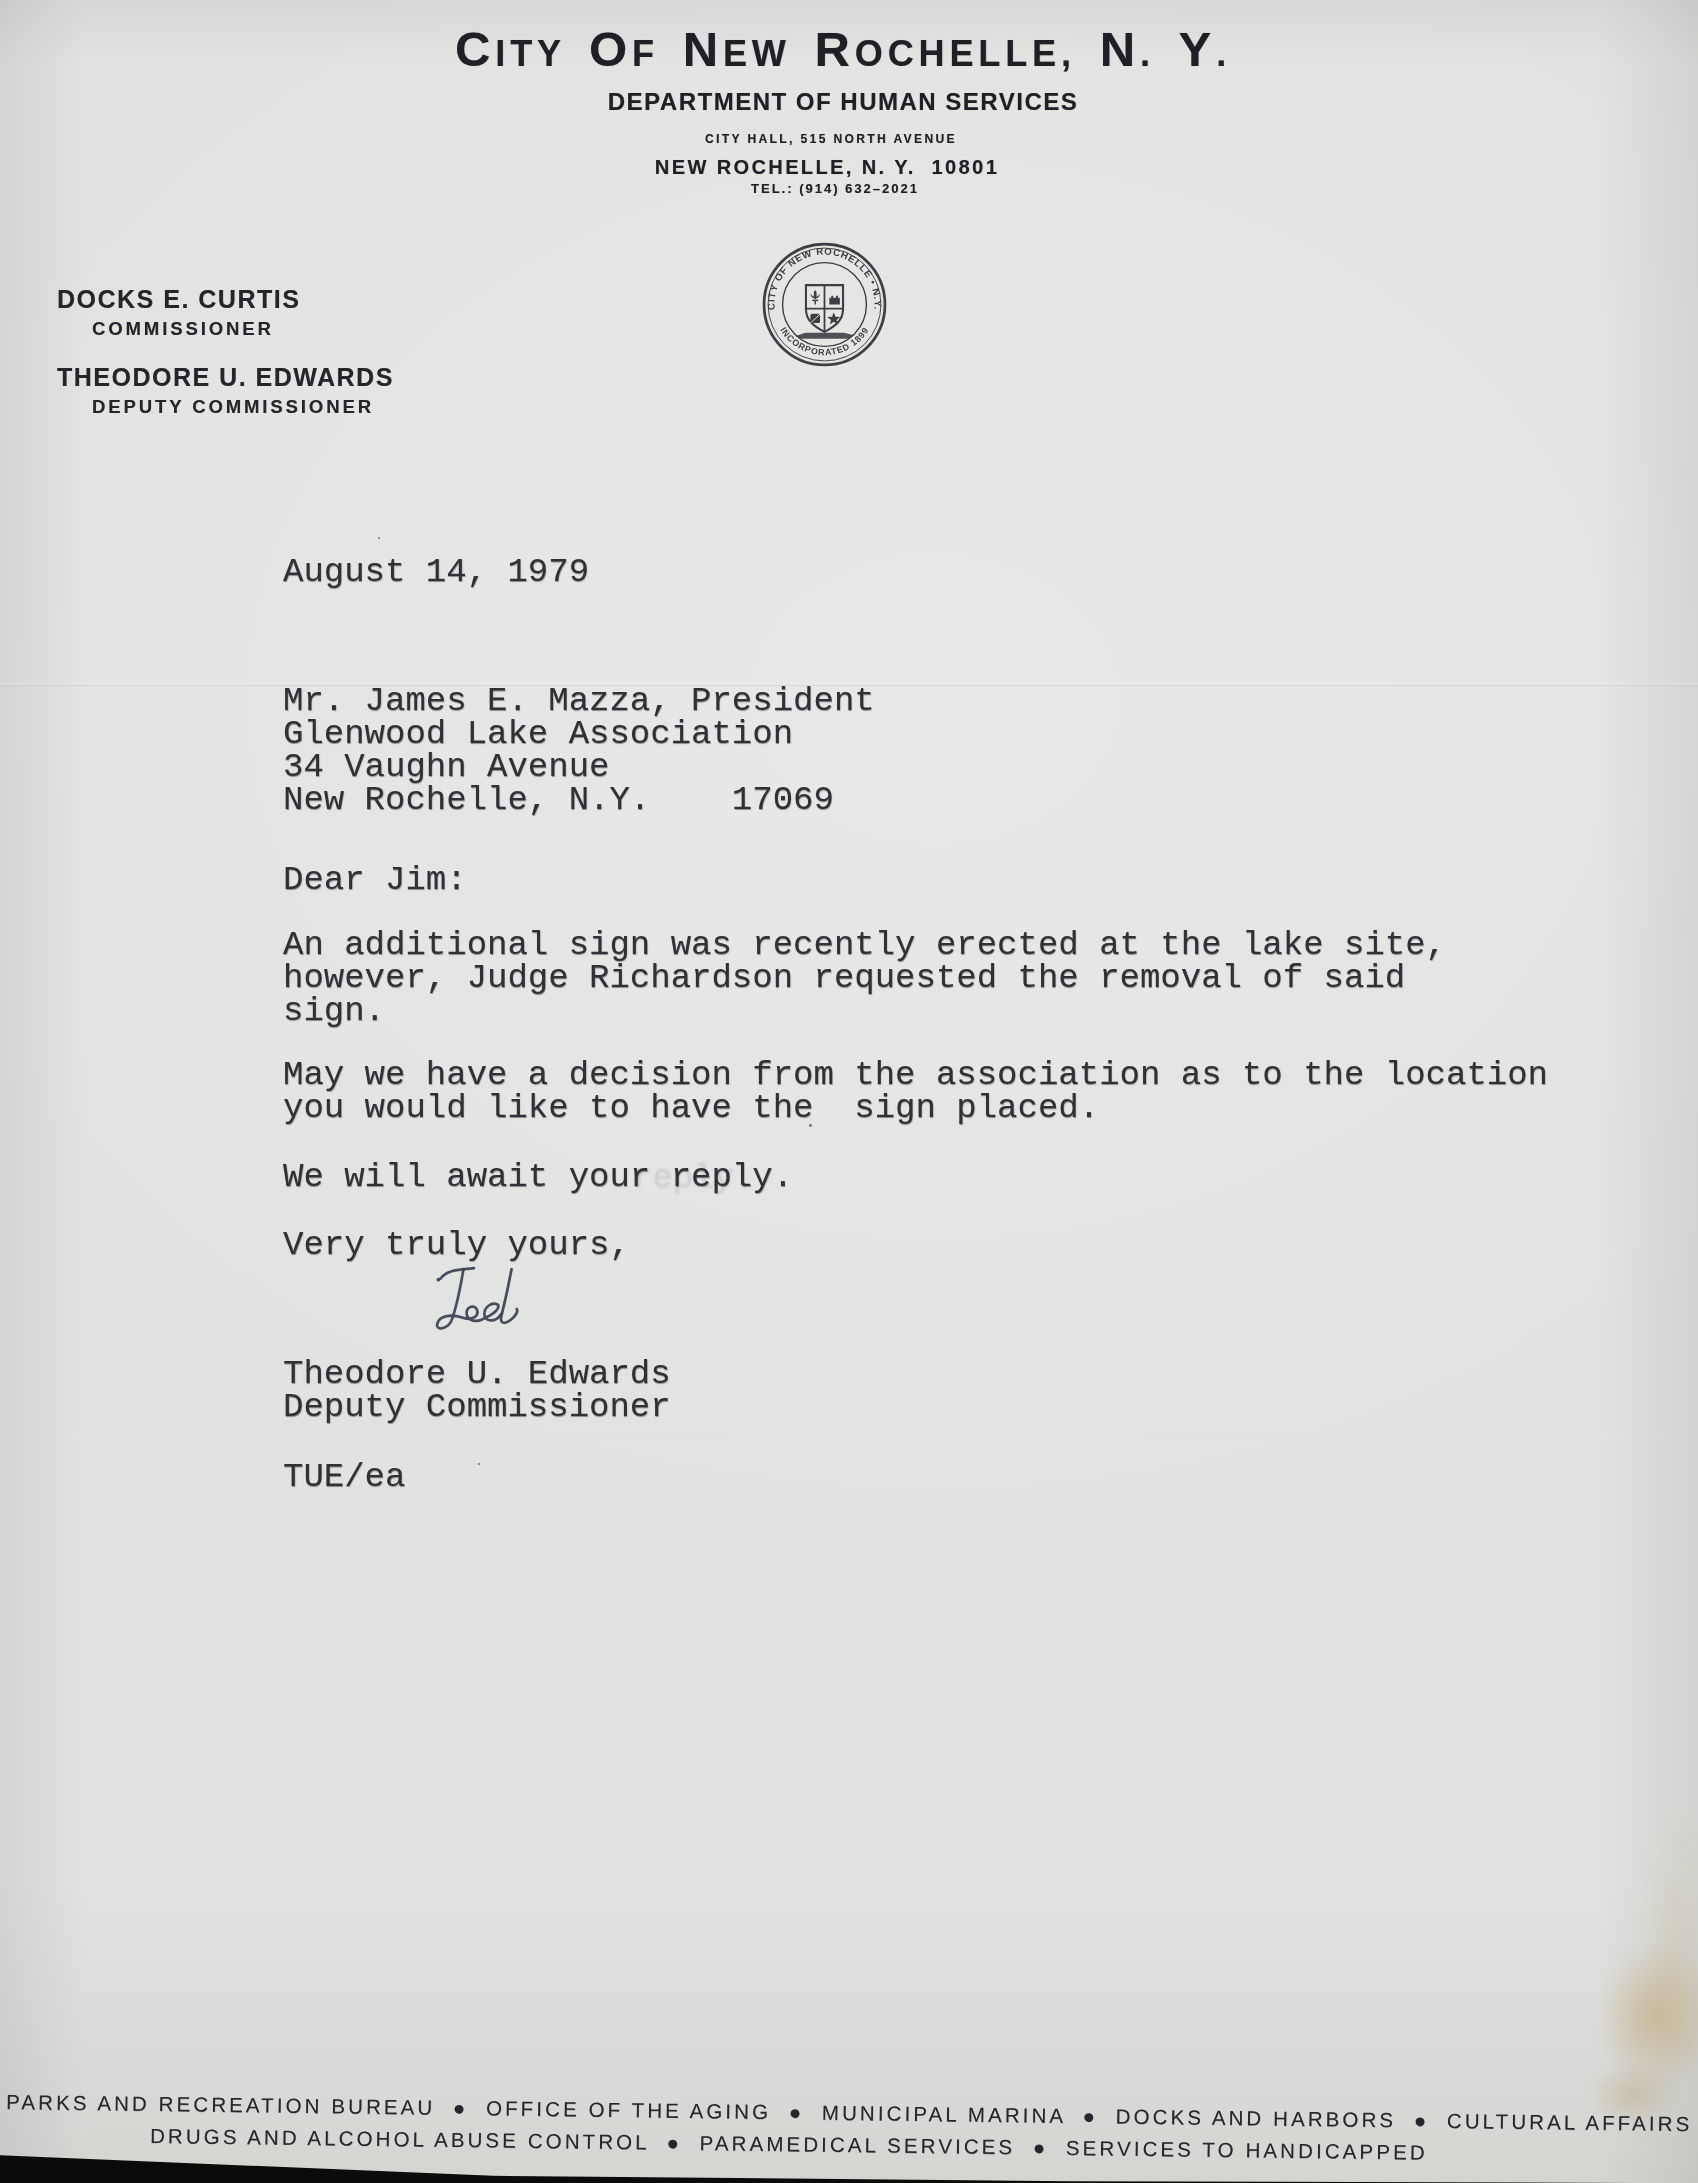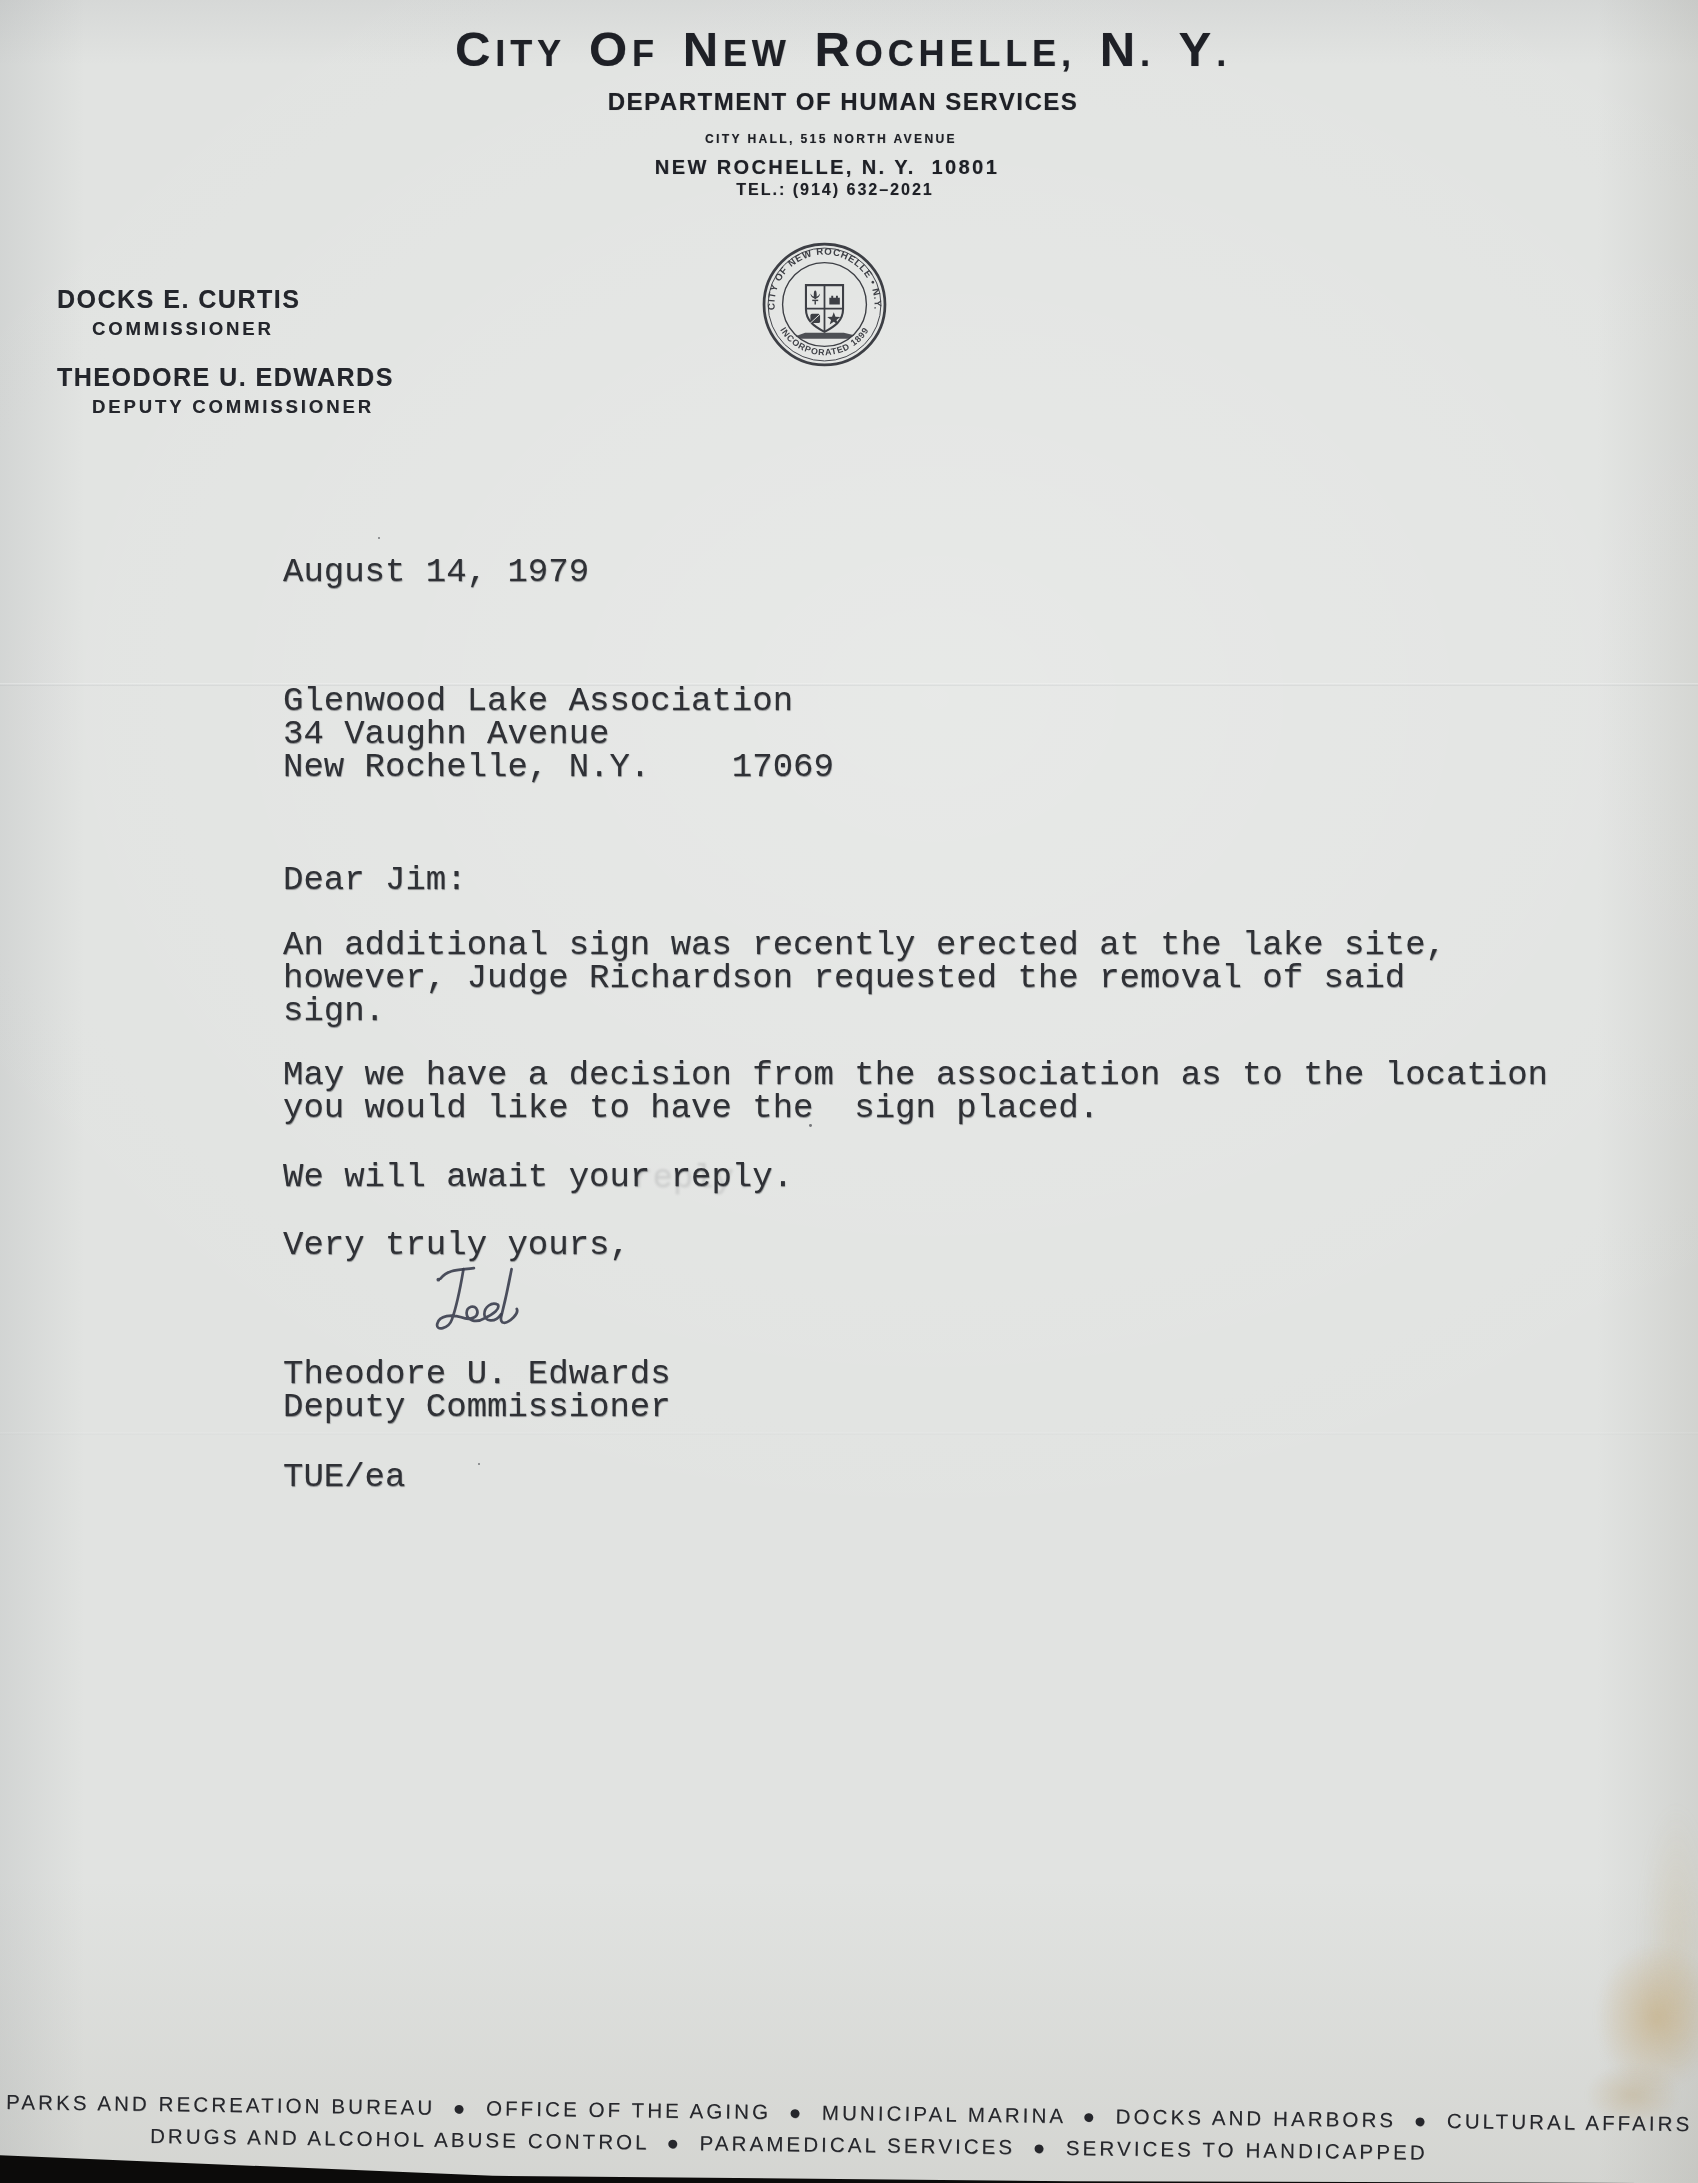--- a/index.html
+++ b/index.html
@@ -22,21 +22,21 @@
   .speck{position:absolute;border-radius:50%;background:rgba(58,60,66,.65);}
   .bottom-edge{position:absolute;left:0;bottom:0;width:1699px;height:41px;background:#0c0b0a;
     clip-path:polygon(0 30%, 29% 80%, 63% 93%, 100% 98%, 100% 100%, 0 100%);}
   
   .lh{position:absolute;white-space:pre;text-shadow:0.3px 0.4px 0.7px rgba(30,32,38,.45);}
   .lh-city{top:23.4px;left:843px;transform:translateX(-50%);font-weight:bold;font-size:36px;line-height:53px;letter-spacing:4.9px;word-spacing:8.8px;}
   .lh-city .lead{font-size:49px;}
   .lh-dept{top:88px;left:843px;transform:translateX(-50%);font-weight:bold;font-size:24px;letter-spacing:1.5px;}
   .lh-addr1{top:132px;left:831px;transform:translateX(-50%);font-weight:bold;font-size:12px;letter-spacing:2.4px;}
   .lh-addr2{top:156px;left:827px;transform:translateX(-50%);font-weight:bold;font-size:20px;letter-spacing:2.4px;}
-  .lh-tel{top:181px;left:835px;transform:translateX(-50%);font-weight:bold;font-size:16px;letter-spacing:2px;}
+  .lh-tel{top:181px;left:835px;transform:translateX(-50%);font-weight:bold;font-size:13px;letter-spacing:2px;}
   .seal{position:absolute;left:760px;top:240px;width:129px;height:129px;opacity:.9;}
   .seal text{font-family:"Liberation Sans", sans-serif;font-weight:bold;fill:#2b2d34;}
   .officials{position:absolute;left:57px;top:285px;}
   .official-name{font-weight:bold;font-size:25px;letter-spacing:1.5px;line-height:29px;color:#24262c;text-shadow:0.3px 0.4px 0.6px rgba(30,32,38,.4);}
   .official-title{font-weight:bold;font-size:18.5px;letter-spacing:2.9px;margin:3.9px 0 0 35px;color:#24262c;text-shadow:0.3px 0.4px 0.6px rgba(30,32,38,.4);}
   .official + .official{margin-top:23.4px;}
   
   .typed{position:absolute;left:283px;font-family:"Liberation Mono","DejaVu Sans Mono",monospace;
     font-size:34px;line-height:33px;white-space:pre;color:#2f3136;
     text-shadow:0.4px 0.5px 0.9px rgba(47,49,54,.5);}
@@ -118,21 +118,21 @@
       </div>
       <div class="official">
         <div class="official-name">THEODORE U. EDWARDS</div>
         <div class="official-title">DEPUTY COMMISSIONER</div>
       </div>
     </div>
   </header>
 
   <main>
     <div class="typed t-date">August 14, 1979</div>
-    <div class="typed t-recipient"><div>Glenwood Lake Association</div><div>34 Vaughn Avenue</div><div>New Rochelle, N.Y.    17069</div></div>
+    <div class="typed t-recipient"><div>Mr. James E. Mazza, President</div><div>Glenwood Lake Association</div><div>34 Vaughn Avenue</div><div>New Rochelle, N.Y.    17069</div></div>
     <div class="typed t-salutation">Dear Jim:</div>
     <div class="typed t-p1">An additional sign was recently erected at the lake site,
 however, Judge Richardson requested the removal of said
 sign.</div>
     <div class="typed t-p2">May we have a decision from the association as to the location
 you would like to have the  sign placed.</div>
     <div class="typed t-p3">We will await your reply.</div>
     <div class="typed t-ghost">reply.</div>
     <div class="typed t-closing">Very truly yours,</div>
 

